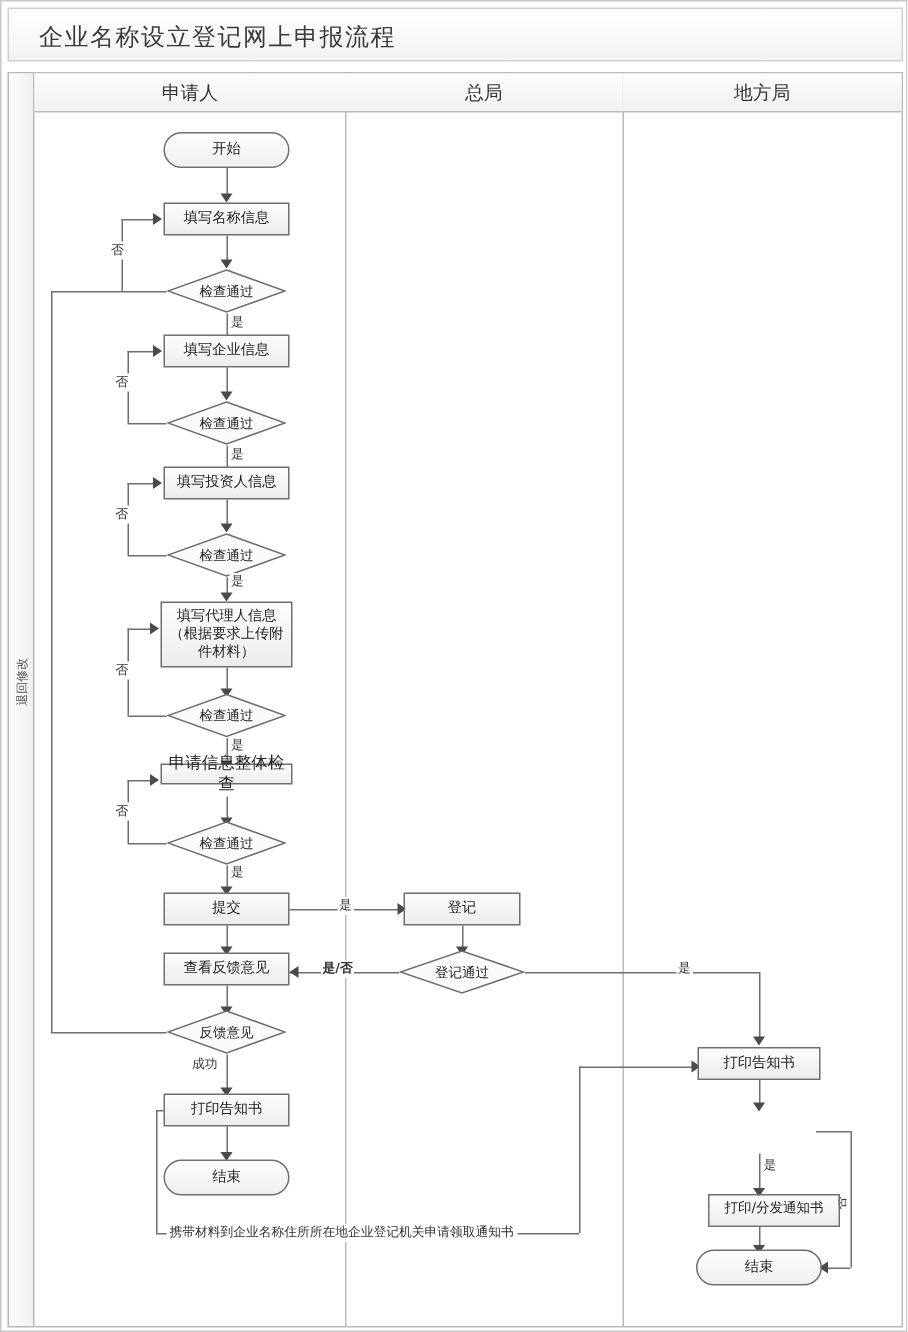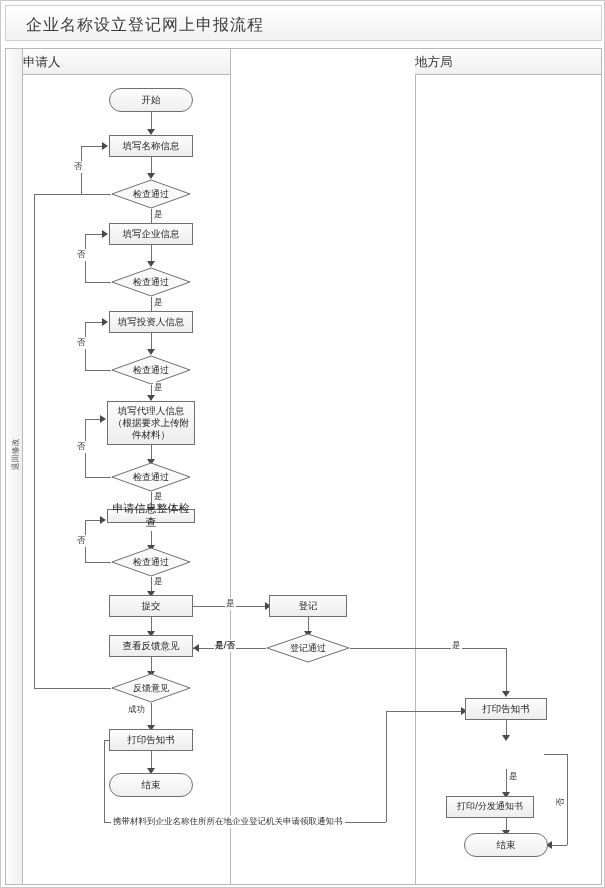--- a/index.html
+++ b/index.html
@@ -8,21 +8,21 @@
         border:1px solid #c8c8c8;box-sizing:border-box;}
   
   #title-bar{position:absolute;left:4px;top:4px;width:597px;height:36px;
              background:linear-gradient(#ffffff,#f2f2f2);border:1px solid #cfcfcf;
              box-sizing:border-box;}
   #title-text{position:absolute;left:20px;top:9px;font-size:16px;color:#3a3a3a;
               letter-spacing:1px;white-space:nowrap;}
   
   #lane-table{position:absolute;left:4px;top:47px;width:597px;height:837px;
               border:1px solid #b9b9b9;box-sizing:border-box;}
-  .lane-head{position:absolute;top:0;height:26px;line-height:26px;text-align:left;
+  .lane-head{position:absolute;top:0;height:26px;line-height:26px;text-align:center;
              font-size:12.5px;color:#333;background:linear-gradient(#fcfcfc,#f1f1f1);
              border-bottom:1px solid #b9b9b9;box-sizing:border-box;}
   .vline{position:absolute;top:0;bottom:0;width:0;border-left:1px solid #b9b9b9;}
   #left-band{position:absolute;left:0;top:0;bottom:0;width:17px;
              background:linear-gradient(90deg,#fdfdfd,#f0f0f0);
              border-right:1px solid #b9b9b9;box-sizing:border-box;}
   .rot-label{position:absolute;font-size:8px;color:#555;white-space:nowrap;
              transform-origin:center center;transform:rotate(-90deg);}
   
   .node{position:absolute;box-sizing:border-box;display:flex;align-items:center;
@@ -65,20 +65,21 @@
 
     <div id="left-band"></div>
 
     <div class="rot-label" style="left:-8px;top:400px;width:34px;text-align:center;">退回修改</div>
     <div class="rot-label" style="left:-8px;top:845px;width:34px;text-align:center;font-size:7px;">网院</div>
 
     <div class="vline" style="left:224px;"></div>
     <div class="vline" style="left:409px;"></div>
 
     <div class="lane-head" style="left:17px;width:207px;">申请人</div>
+    <div class="lane-head" style="left:224px;width:185px;">总局</div>
     <div class="lane-head" style="left:409px;width:186px;">地方局</div>
   </div>
 
   <div class="node terminator" style="left:108px;top:87px;width:84px;height:24px;">开始</div>
   <div class="ln lnv" style="left:150px;top:111px;height:19px;"></div>
   <div class="arrow ar-down" style="left:146px;top:128px;"></div>
 
   <div class="node" style="left:108px;top:134px;width:84px;height:22px;">填写名称信息</div>
   <div class="ln lnv" style="left:150px;top:156px;height:18px;"></div>
   <div class="arrow ar-down" style="left:146px;top:172px;"></div>
@@ -245,19 +246,19 @@
   <div class="ln lnv" style="left:505px;top:768px;height:25px;"></div>
   <div class="arrow ar-down" style="left:501px;top:791px;"></div>
   <div class="elabel" style="left:507px;top:770px;">是</div>
 
   <div class="ln lnh" style="left:543px;top:753px;width:23px;"></div>
   <div class="ln lnv" style="left:566px;top:753px;height:91px;"></div>
   <div class="ln lnh" style="left:549px;top:844px;width:17px;"></div>
   <div class="arrow ar-left" style="left:545px;top:840px;"></div>
   <div class="elabel-v" style="left:556px;top:795px;">否</div>
 
-  <div class="node" style="left:445px;top:795px;width:88px;height:22px;font-size:9px;">打印/分发通知书</div>
+  <div class="node" style="left:471px;top:795px;width:88px;height:22px;font-size:9px;">打印/分发通知书</div>
   <div class="ln lnv" style="left:505px;top:817px;height:15px;"></div>
   <div class="arrow ar-down" style="left:501px;top:829px;"></div>
 
   <div class="node terminator" style="left:463px;top:832px;width:84px;height:24px;">结束</div>
 
 </div>
 
 </body></html>

